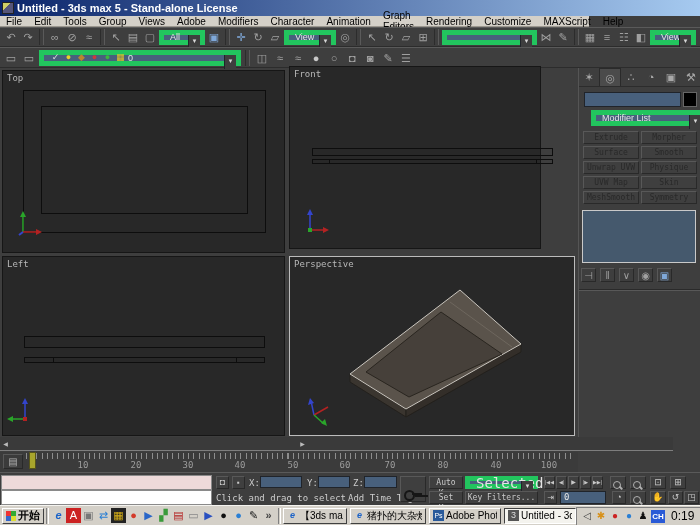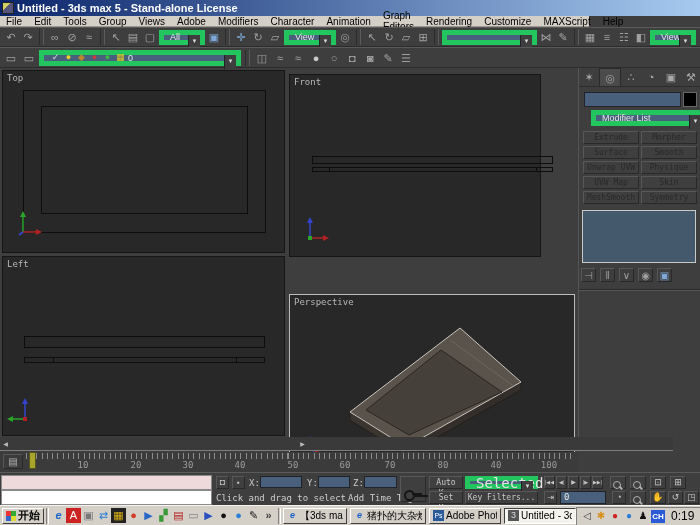--- a/index.html
+++ b/index.html
@@ -30,21 +30,21 @@
   .tbi.blue { color:#7fa8d9; }
   .tbsep { width:5px; height:16px; border-left:1px solid #2c2c2c; border-right:1px solid #5a5a5a; margin:0 2px; flex:0 0 auto;}
   .dd { height:15px; background:var(--field_blue,#48607c); border:5px solid #22c55e; display:flex;
     align-items:center; color:#e4e4e4; font-size:9px; padding-left:6px; position:relative; flex:0 0 auto;}
   .dd .arrow { position:absolute; right:0; top:0; width:12px; height:13px; background:#3e3e3e;
     border-left:1px solid #20242a; color:#d8d8d8; font-size:6px; line-height:13px; text-align:center; }
   .mini { width:11px; height:11px; font-size:9px; line-height:11px; text-align:center; flex:0 0 auto;}
 
   
   .vp { background:var(--viewport_bg,#282828); border:1px solid #161616; }
-  .vp.active { border:1px solid #bcbcbc;margin-top:38px; }
+  .vp.active { border:1px solid #bcbcbc; }
   .vplabel { position:absolute; left:4px; top:2px; color:#b8b8b8; font-size:9px; font-family:"DejaVu Sans Mono",monospace; }
   .wire { position:absolute; border:1px solid #0d0d0d; }
   .tick { position:absolute; width:1px; background:#0d0d0d; }
 
   
   .panel { left:578px; top:68px; width:122px; height:369px; background:var(--ui_dark,#3e3e3e);
     border-left:1px solid #555; }
   .ptabs { position:absolute; left:0; top:0; width:122px; height:19px; display:flex; border-bottom:1px solid #2c2c2c;}
   .ptab { flex:1; text-align:center; color:#a8a8a8; font-size:11px; line-height:18px; }
   .ptab.on { background:#4b4b4b; border:1px solid #2a2a2a; border-bottom:none; }
@@ -233,21 +233,21 @@
   <div class="wire" style="left:38px;top:35px;width:207px;height:108px"></div>
   <svg class="abs" style="left:12px;bottom:16px" width="30" height="30">
     <line x1="8" y1="26" x2="8" y2="9" stroke="#2aa52a" stroke-width="1.5"></line>
     <polygon points="8,5 5,11 11,11" fill="#2aa52a"></polygon>
     <line x1="8" y1="26" x2="23" y2="26" stroke="#b32222" stroke-width="1.5"></line>
     <polygon points="27,26 21,23 21,29" fill="#b32222"></polygon>
     <line x1="8" y1="26" x2="4" y2="29" stroke="#3344cc" stroke-width="2"></line>
   </svg>
 </div>
 
-<div class="abs vp" style="left:289px;top:74px;width:252px;height:183px">
+<div class="abs vp" style="left:289px;top:66px;width:252px;height:183px">
   <span class="vplabel">Front</span>
   <div class="wire" style="left:22px;top:81px;width:241px;height:8px"></div>
   <div class="wire" style="left:22px;top:92px;width:241px;height:5px"></div>
   <div class="tick" style="left:39px;top:92px;height:5px"></div>
   <div class="tick" style="left:246px;top:92px;height:5px"></div>
   <svg class="abs" style="left:12px;bottom:14px" width="30" height="30">
     <line x1="8" y1="26" x2="8" y2="9" stroke="#3344cc" stroke-width="1.5"></line>
     <polygon points="8,5 5,11 11,11" fill="#3344cc"></polygon>
     <line x1="8" y1="26" x2="23" y2="26" stroke="#b32222" stroke-width="1.5"></line>
     <polygon points="27,26 21,23 21,29" fill="#b32222"></polygon>

